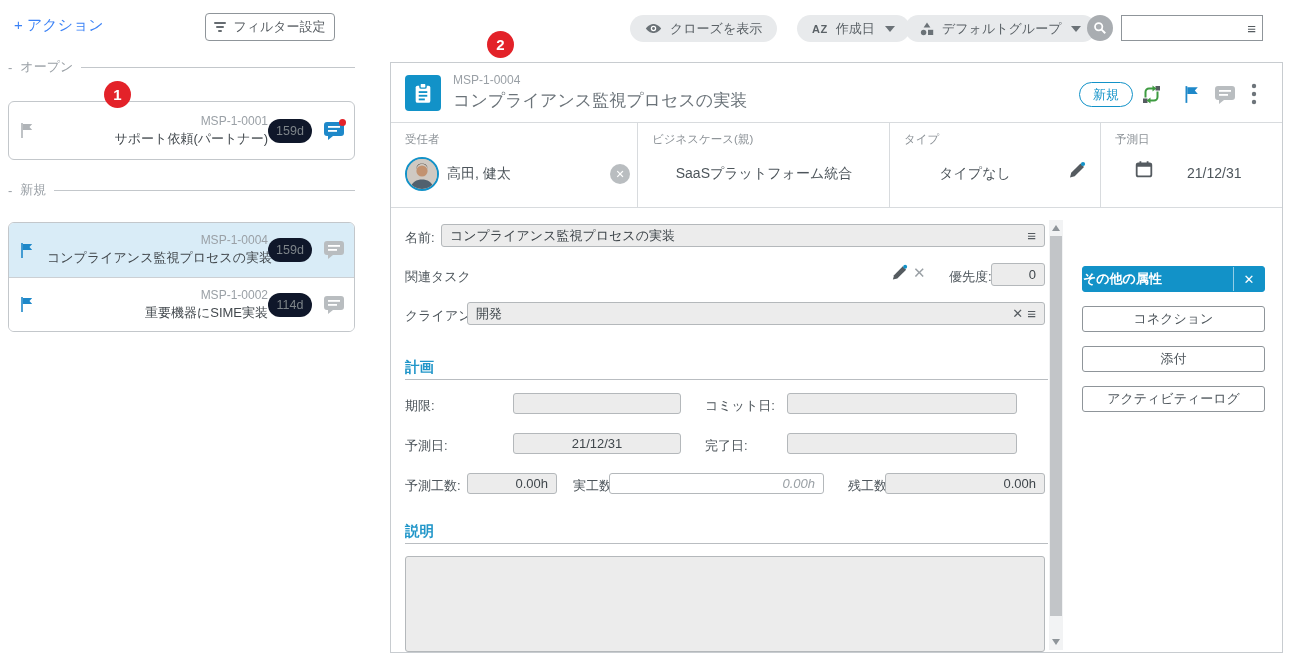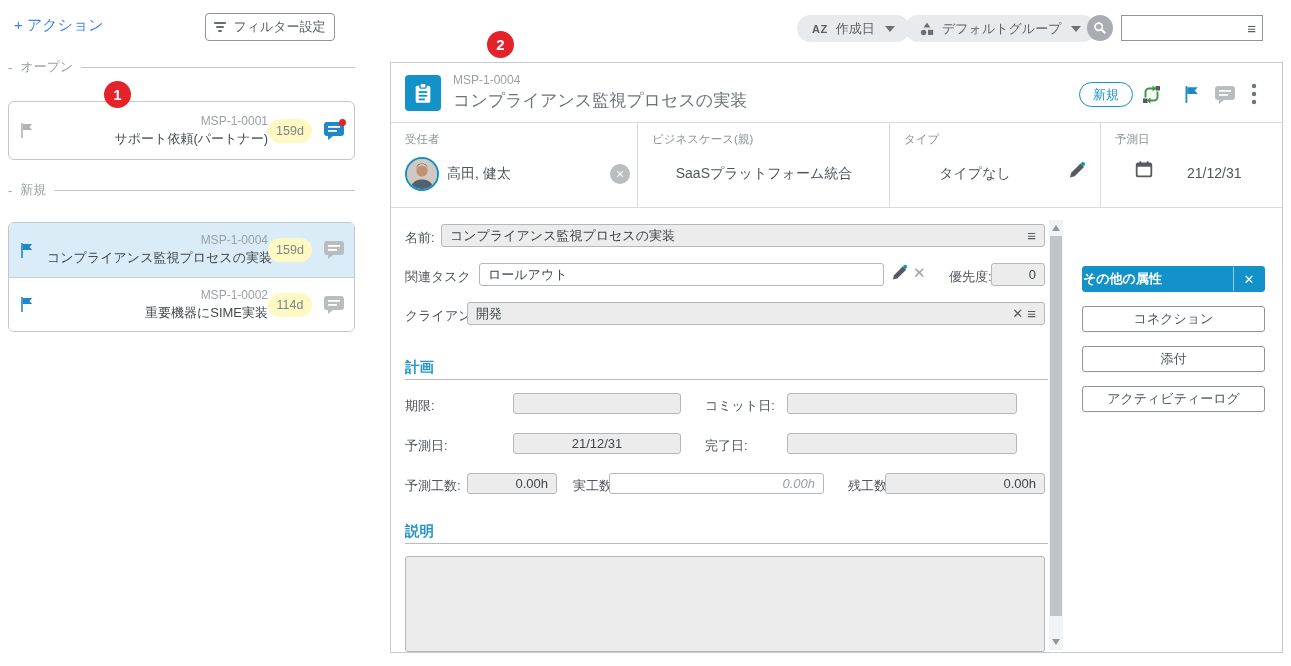--- a/index.html
+++ b/index.html
@@ -23,21 +23,21 @@
 
   .card { left:8px; width:347px; background:#fff; border:1px solid #c3c7cb; border-radius:6px;
     display:flex; align-items:center; padding:0 10px; cursor:pointer; }
   .card-stack { left:8px; width:347px; border:1px solid #c3c7cb; border-radius:6px; overflow:hidden; background:#fff; }
   .card-row { height:54px; display:flex; align-items:center; padding:0 10px; cursor:pointer; background:#fff; }
   .card-row.selected { background:#d9ecf7; }
   .card-row + .card-row { border-top:1px solid #ccd0d4; }
   .card-text { flex:1; margin-left:12px; min-width:0;text-align:right; }
   .card-id { font-size:12px; color:#9aa0a6; }
   .card-title { font-size:13px; color:#43494e; margin-top:2px; white-space:nowrap; }
-  .age-badge { min-width:44px; height:24px; border-radius:12px; background:#fef9c3; color:#7d8489;
+  .age-badge { min-width:44px; height:24px; border-radius:12px; background:#0f172a; color:#7d8489;
     font-size:12.5px; display:flex; align-items:center; justify-content:center; padding:0 8px; }
   .chat-wrap { position:relative; margin-left:12px; width:20px; height:18px; }
   .red-dot { position:absolute; right:-2px; top:-3px; width:7px; height:7px; border-radius:50%; background:#e32229; }
 
   
   .pill { top:15px; height:27px; border-radius:14px; background:#e8eaec; display:flex;
     align-items:center; gap:8px; padding:0 15px; font-size:13px; color:#5a6166; cursor:pointer; }
   .caret { width:0; height:0; border-left:5px solid transparent; border-right:5px solid transparent;
     border-top:6px solid #6b7277; margin-left:2px; }
   .az { font-size:11px; font-weight:bold; color:#5a6166; letter-spacing:0.5px; }
@@ -186,20 +186,30 @@
       <span class="chat-wrap">
         <svg width="20" height="18" viewBox="0 0 20 18">
             <path d="M3 0h14a3 3 0 0 1 3 3v8a3 3 0 0 1-3 3H9l-5 4v-4H3a3 3 0 0 1-3-3V3a3 3 0 0 1 3-3z" fill="#b9bdc0"></path>
             <rect x="4" y="4" width="12" height="1.8" fill="#fff"></rect>
             <rect x="4" y="8" width="9" height="1.8" fill="#fff"></rect>
           </svg>
       </span>
     </div>
   </div>
 
+  <div class="abs pill" style="left:630px;">
+    <span>
+      <svg width="17" height="11" viewBox="0 0 20 12">
+          <path d="M1 6c3.2-4.2 6.8-5.4 9-5.4S15.8 1.8 19 6c-3.2 4.2-6.8 5.4-9 5.4S4.2 10.2 1 6z" fill="#6b7277"></path>
+          <circle cx="10" cy="6" r="3.2" fill="#fff"></circle>
+          <circle cx="10" cy="6" r="1.7" fill="#6b7277"></circle>
+        </svg>
+    </span>
+    <span>クローズを表示</span>
+  </div>
 
   <div class="abs pill" style="left:797px;">
     <span class="az">AZ</span>
     <span>作成日</span>
     <span class="caret"></span>
   </div>
 
   <div class="abs pill" style="left:905px;">
     <span>
       <svg width="14" height="14" viewBox="0 0 14 14">
@@ -323,23 +333,20 @@
       </div>
     </div>
 
     <div class="lbl" style="left:14px; top:166px;">名前:</div>
     <div class="inp" style="left:50px; top:161px; width:604px;">
       <span style="flex:1; overflow:hidden; white-space:nowrap;">コンプライアンス監視プロセスの実装</span>
       <span class="ham">≡</span>
     </div>
 
     <div class="lbl" style="left:14px; top:205px;">関連タスク</div>
-    <div class="inp white" style="left:88px; top:200px; width:405px;">
-      <span>ロールアウト</span>
-    </div>
     <span class="abs" style="left:500px; top:201px;">
       <svg width="17" height="17" viewBox="0 0 18 18">
           <path d="M2 16.5l1.2-4.7 9.3-9.3 3.5 3.5-9.3 9.3z" fill="#555b60"></path>
           <circle cx="15" cy="3" r="2.1" fill="#1292c8"></circle>
         </svg>
     </span>
     <span class="abs" style="left:522px; top:201px; color:#9aa0a5; font-size:15px; cursor:pointer;">✕</span>
 
     <div class="lbl" style="left:558px; top:205px;">優先度:</div>
     <div class="inp right" style="left:600px; top:200px; width:54px;">

